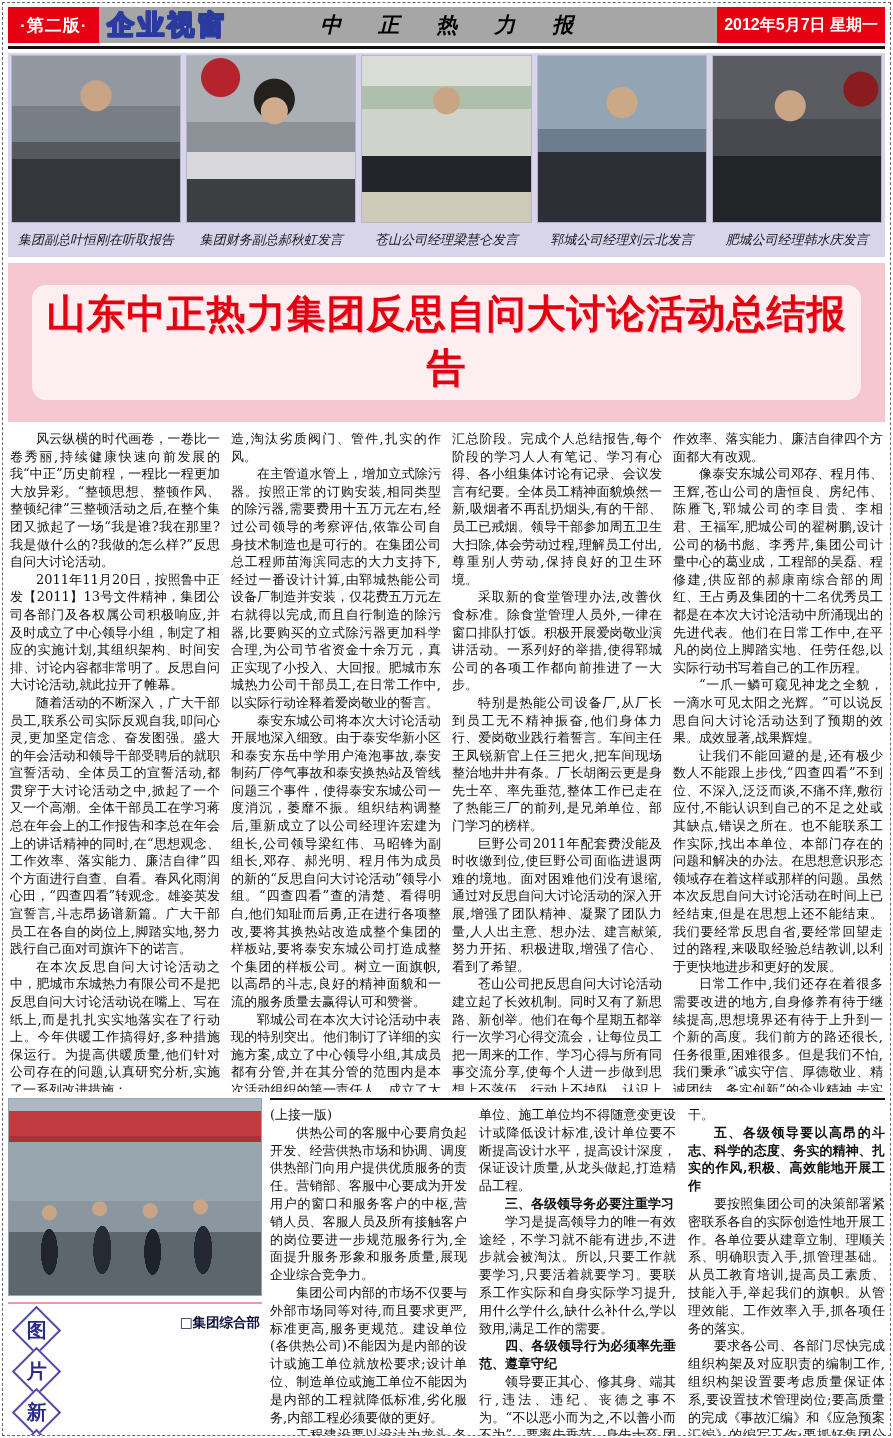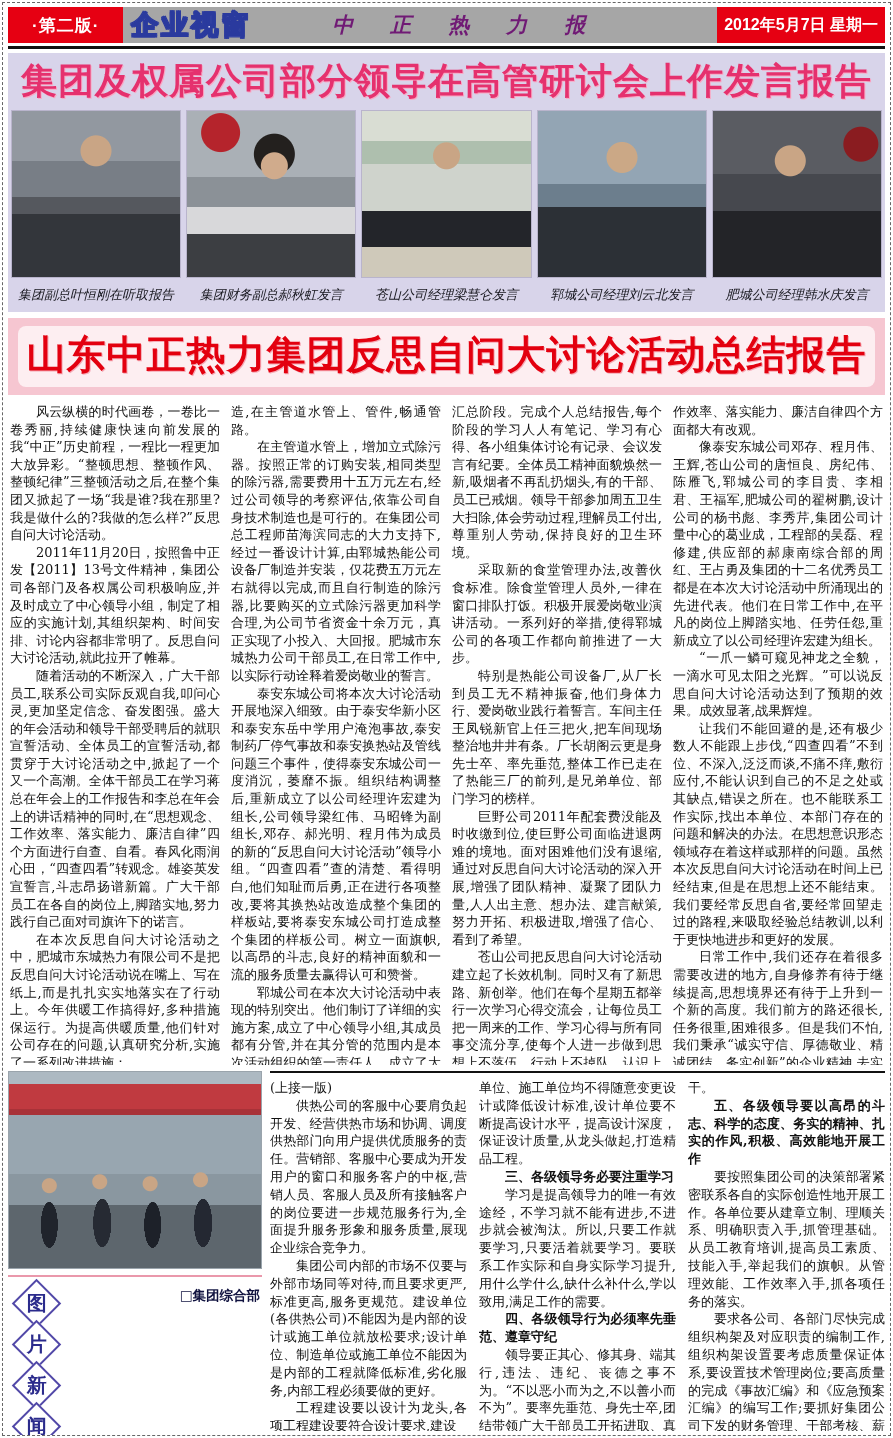--- a/index.html
+++ b/index.html
@@ -1,44 +1,44 @@
 <!DOCTYPE html>
 <html><head>
 <meta charset="utf-8">
 <style>
   html,body{margin:0;padding:0;background:#fff;}
   body{width:893px;height:1438px;position:relative;font-family:"DejaVu Serif","Liberation Serif",serif;color:#111;}
   .page{position:absolute;inset:2px;border:1px dashed #666;padding:4px 5px;box-sizing:border-box;overflow:hidden;background:#fff;}
 
   
   .masthead{height:36px;background:#a6a6a6;display:flex;align-items:stretch;}
-  .edition{background:#e60012;color:#fff;font-family:"Liberation Sans",sans-serif;font-weight:bold;font-size:17px;display:flex;align-items:center;padding:0 24px;letter-spacing:1px;}
+  .edition{background:#e60012;color:#fff;font-family:"Liberation Sans",sans-serif;font-weight:bold;font-size:17px;display:flex;align-items:center;padding:0 12px;letter-spacing:1px;}
   .section{display:flex;align-items:center;margin-left:8px;font-family:"Liberation Sans",sans-serif;font-weight:900;font-size:27px;letter-spacing:3px;color:#eef;-webkit-text-stroke:1.3px #2a3a9e;text-shadow:1px 1px 0 #2a3a9e,-1px -1px 0 #2a3a9e,1px -1px 0 #2a3a9e,-1px 1px 0 #2a3a9e;}
-  .mtitle{flex:1;display:flex;align-items:center;justify-content:center;font-weight:bold;font-size:21px;font-style:italic;letter-spacing:8px;color:#701a75;}
+  .mtitle{flex:1;display:flex;align-items:center;justify-content:center;font-weight:bold;font-size:21px;font-style:italic;letter-spacing:8px;color:#000000;}
   .mdate{background:#e60012;color:#fff;font-family:"Liberation Sans",sans-serif;font-weight:bold;font-size:16px;display:flex;align-items:center;padding:0 7px;margin-left:43px;}
   .rule-thick{border-bottom:3px solid #111;margin:3px 0 0;}
 
   
   .lavender{background:#d8d4ea;margin-top:4px;padding:2px 3px 4px;}
   .headline1{margin:2px 0 4px;text-align:center;font-family:"Liberation Sans",sans-serif;font-weight:900;font-size:36px;letter-spacing:1px;color:#e5316e;text-shadow:1px 1px 0 #f9a8c4;}
   .photos{display:flex;gap:5px;}
   .photo{flex:1;height:166px;margin:0;border:1px solid #b9b4cc;}
   .captions{display:flex;gap:5px;margin-top:5px;}
   .caption{flex:1;text-align:center;font-style:italic;font-size:13px;color:#15151c;padding:3px 0 4px;}
 
   
   .ph1{background:radial-gradient(circle at 50% 24%,#c9a585 0 15px,transparent 16px),linear-gradient(180deg,#9298a0 0 30%,#787e86 30% 52%,#55585e 52% 62%,#33363b 62% 100%);}
   .ph2{background:radial-gradient(circle at 20% 13%,#b5242c 0 19px,transparent 20px),radial-gradient(circle at 52% 33%,#d0ab8c 0 13px,transparent 14px),radial-gradient(circle at 52% 26%,#23201e 0 20px,transparent 21px),linear-gradient(180deg,#aab0b6 0 40%,#8b9197 40% 58%,#d8d8da 58% 74%,#3c3e42 74% 100%);}
   .ph3{background:radial-gradient(circle at 50% 27%,#c9a585 0 13px,transparent 14px),linear-gradient(180deg,#d9ddd3 0 18%,#aebfae 18% 32%,#cfd3cc 32% 60%,#23252a 60% 82%,#cfc9ba 82% 100%);}
   .ph4{background:radial-gradient(circle at 50% 28%,#cba886 0 15px,transparent 16px),linear-gradient(180deg,#93a5b4 0 44%,#6c7e8d 44% 58%,#2c3036 58% 100%);}
   .ph5{background:radial-gradient(circle at 46% 30%,#c9a585 0 15px,transparent 16px),radial-gradient(circle at 88% 20%,#8a1c20 0 17px,transparent 18px),linear-gradient(180deg,#5a5c62 0 38%,#46484e 38% 60%,#232428 60% 100%);}
 
   
   .headline2-band{background:#f6c6d1;margin-top:6px;padding:6px 8px;}
-  .headline2{margin:2px;background:#fdeef1;border-radius:8px;text-align:center;font-family:"Liberation Sans",sans-serif;font-weight:900;font-size:39px;letter-spacing:1px;color:#e3000f;padding:2px 8px 5px;text-shadow:1px 1px 0 #f6aab6;}
+  .headline2{margin:16px;background:#fdeef1;border-radius:14px;text-align:center;font-family:"Liberation Sans",sans-serif;font-weight:900;font-size:39px;letter-spacing:1px;color:#e3000f;padding:2px 8px 5px;text-shadow:1px 1px 0 #f6aab6;}
 
   
   .article{display:flex;gap:11px;padding:8px 2px 0;}
   .col{flex:1;height:662px;overflow:hidden;font-size:13px;line-height:17.6px;text-align:justify;}
   .col p,.bcol p{margin:0;text-indent:2em;}
   p.noindent{text-indent:0;}
   p.bold{font-weight:bold;}
 
   
   .bottom{display:flex;gap:8px;margin-top:6px;}
@@ -63,21 +63,20 @@
 
   <div class="masthead">
     <div class="edition">·第二版·</div>
     <div class="section">企业视窗</div>
     <div class="mtitle">中　正　热　力　报</div>
     <div class="mdate">2012年5月7日 星期一</div>
   </div>
   <div class="rule-thick"></div>
 
   <div class="lavender">
-    <h1 class="headline1">集团及权属公司部分领导在高管研讨会上作发言报告</h1>
     <div class="photos">
       <figure class="photo ph1"></figure>
       <figure class="photo ph2"></figure>
       <figure class="photo ph3"></figure>
       <figure class="photo ph4"></figure>
       <figure class="photo ph5"></figure>
     </div>
     <div class="captions">
       <div class="caption">集团副总叶恒刚在听取报告</div>
       <div class="caption">集团财务副总郝秋虹发言</div>
@@ -92,35 +91,35 @@
   </div>
 
   <div class="article">
     <div class="col">
         <p>风云纵横的时代画卷，一卷比一卷秀丽,持续健康快速向前发展的我“中正”历史前程，一程比一程更加大放异彩。“整顿思想、整顿作风、整顿纪律”三整顿活动之后,在整个集团又掀起了一场“我是谁?我在那里?我是做什么的?我做的怎么样?”反思自问大讨论活动。</p>
         <p>2011年11月20日，按照鲁中正发【2011】13号文件精神，集团公司各部门及各权属公司积极响应,并及时成立了中心领导小组，制定了相应的实施计划,其组织架构、时间安排、讨论内容都非常明了。反思自问大讨论活动,就此拉开了帷幕。</p>
         <p>随着活动的不断深入，广大干部员工,联系公司实际反观自我,叩问心灵,更加坚定信念、奋发图强。盛大的年会活动和领导干部受聘后的就职宣誓活动、全体员工的宣誓活动,都贯穿于大讨论活动之中,掀起了一个又一个高潮。全体干部员工在学习蒋总在年会上的工作报告和李总在年会上的讲话精神的同时,在“思想观念、工作效率、落实能力、廉洁自律”四个方面进行自查、自看。春风化雨润心田，“四查四看”转观念。雄姿英发宣誓言,斗志昂扬谱新篇。广大干部员工在各自的岗位上,脚踏实地,努力践行自己面对司旗许下的诺言。</p>
         <p>在本次反思自问大讨论活动之中，肥城市东城热力有限公司不是把反思自问大讨论活动说在嘴上、写在纸上,而是扎扎实实地落实在了行动上。今年供暖工作搞得好,多种措施保运行。为提高供暖质量,他们针对公司存在的问题,认真研究分析,实施了一系列改进措施：</p>
       </div>
     <div class="col">
-        <p class="noindent">造,在主管道水管上、管件,畅通管路。</p>
+        <p class="noindent">造,淘汰劣质阀门、管件,扎实的作风。</p>
         <p>在主管道水管上，增加立式除污器。按照正常的订购安装,相同类型的除污器,需要费用十五万元左右,经过公司领导的考察评估,依靠公司自身技术制造也是可行的。在集团公司总工程师苗海滨同志的大力支持下,经过一番设计计算,由郓城热能公司设备厂制造并安装，仅花费五万元左右就得以完成,而且自行制造的除污器,比要购买的立式除污器更加科学合理,为公司节省资金十余万元，真正实现了小投入、大回报。肥城市东城热力公司干部员工,在日常工作中,以实际行动诠释着爱岗敬业的誓言。</p>
         <p>泰安东城公司将本次大讨论活动开展地深入细致。由于泰安华新小区和泰安东岳中学用户淹泡事故,泰安制药厂停气事故和泰安换热站及管线问题三个事件，使得泰安东城公司一度消沉，萎靡不振。组织结构调整后,重新成立了以公司经理许宏建为组长,公司领导梁红伟、马昭锋为副组长,邓存、郝光明、程月伟为成员的新的“反思自问大讨论活动”领导小组。“四查四看”查的清楚、看得明白,他们知耻而后勇,正在进行各项整改,要将其换热站改造成整个集团的样板站,要将泰安东城公司打造成整个集团的样板公司。树立一面旗帜,以高昂的斗志,良好的精神面貌和一流的服务质量去赢得认可和赞誉。</p>
         <p>郓城公司在本次大讨论活动中表现的特别突出。他们制订了详细的实施方案,成立了中心领导小组,其成员都有分管,并在其分管的范围内是本次活动组织的第一责任人。成立了大讨论活动办公室,统一调度,积极开展。他们将本次大讨论活动分为了四个阶段:第一阶段为自学阶段。学习大讨论文件精神、岗位职责、公司各项制度;第二阶段为排查阶段。通过自学阶段的学习反思,对照岗位职责,找出自身的不足并一一列举;第三阶段为座谈交流阶段。针对存在的不足认真反思剖析,寻找出解决问题的途径;第四阶段为</p>
       </div>
     <div class="col">
         <p class="noindent">汇总阶段。完成个人总结报告,每个阶段的学习人人有笔记、学习有心得、各小组集体讨论有记录、会议发言有纪要。全体员工精神面貌焕然一新,吸烟者不再乱扔烟头,有的干部、员工已戒烟。领导干部参加周五卫生大扫除,体会劳动过程,理解员工付出,尊重别人劳动,保持良好的卫生环境。</p>
         <p>采取新的食堂管理办法,改善伙食标准。除食堂管理人员外,一律在窗口排队打饭。积极开展爱岗敬业演讲活动。一系列好的举措,使得郓城公司的各项工作都向前推进了一大步。</p>
         <p>特别是热能公司设备厂,从厂长到员工无不精神振奋,他们身体力行、爱岗敬业践行着誓言。车间主任王凤锐新官上任三把火,把车间现场整治地井井有条。厂长胡阁云更是身先士卒、率先垂范,整体工作已走在了热能三厂的前列,是兄弟单位、部门学习的榜样。</p>
         <p>巨野公司2011年配套费没能及时收缴到位,使巨野公司面临进退两难的境地。面对困难他们没有退缩,通过对反思自问大讨论活动的深入开展,增强了团队精神、凝聚了团队力量,人人出主意、想办法、建言献策,努力开拓、积极进取,增强了信心、看到了希望。</p>
         <p>苍山公司把反思自问大讨论活动建立起了长效机制。同时又有了新思路、新创举。他们在每个星期五都举行一次学习心得交流会，让每位员工把一周来的工作、学习心得与所有同事交流分享,使每个人进一步做到思想上不落伍、行动上不掉队、认识上有提高、工作中有创新、执行上更有力。使得苍山公司的整体工作有了新的进步、新的跨越。</p>
       </div>
     <div class="col">
         <p class="noindent">作效率、落实能力、廉洁自律四个方面都大有改观。</p>
-        <p>像泰安东城公司邓存、程月伟、王辉,苍山公司的唐恒良、房纪伟、陈雁飞,郓城公司的李目贵、李相君、王福军,肥城公司的翟树鹏,设计公司的杨书彪、李秀芹,集团公司计量中心的葛业成，工程部的吴磊、程修建,供应部的郝康南综合部的周红、王占勇及集团的十二名优秀员工都是在本次大讨论活动中所涌现出的先进代表。他们在日常工作中,在平凡的岗位上脚踏实地、任劳任怨,重新成立了以公司经理许宏建为组长。</p>
+        <p>像泰安东城公司邓存、程月伟、王辉,苍山公司的唐恒良、房纪伟、陈雁飞,郓城公司的李目贵、李相君、王福军,肥城公司的翟树鹏,设计公司的杨书彪、李秀芹,集团公司计量中心的葛业成，工程部的吴磊、程修建,供应部的郝康南综合部的周红、王占勇及集团的十二名优秀员工都是在本次大讨论活动中所涌现出的先进代表。他们在日常工作中,在平凡的岗位上脚踏实地、任劳任怨,以实际行动书写着自己的工作历程。</p>
         <p>“一爪一鳞可窥见神龙之全貌，一滴水可见太阳之光辉。”可以说反思自问大讨论活动达到了预期的效果。成效显著,战果辉煌。</p>
         <p>让我们不能回避的是,还有极少数人不能跟上步伐,“四查四看”不到位、不深入,泛泛而谈,不痛不痒,敷衍应付,不能认识到自己的不足之处或其缺点,错误之所在。也不能联系工作实际,找出本单位、本部门存在的问题和解决的办法。在思想意识形态领域存在着这样或那样的问题。虽然本次反思自问大讨论活动在时间上已经结束,但是在思想上还不能结束。我们要经常反思自省,要经常回望走过的路程,来吸取经验总结教训,以利于更快地进步和更好的发展。</p>
         <p>日常工作中,我们还存在着很多需要改进的地方,自身修养有待于继续提高,思想境界还有待于上升到一个新的高度。我们前方的路还很长,任务很重,困难很多。但是我们不怕,我们秉承“诚实守信、厚德敬业、精诚团结、务实创新”的企业精神,去实现“为客户创造满意、为员工创造幸福、为社会创造价值”的企业使命,举起我们的旗帜,坚定我们的信念,正规我们的队伍。在集团核心领导机构——董事会的带领下,跟着我们的领路人,去走过风、走过雨、走过雪山、走过草地、走出艰难困惑,走向圣地陕北——那片绿柳成荫,鲜花灿烂的新天地……</p>
       </div>
   </div>
 
   <div class="bottom">
     <div class="bottom-left">
       <figure class="bottom-photo"></figure>
       <div class="picture-news">

